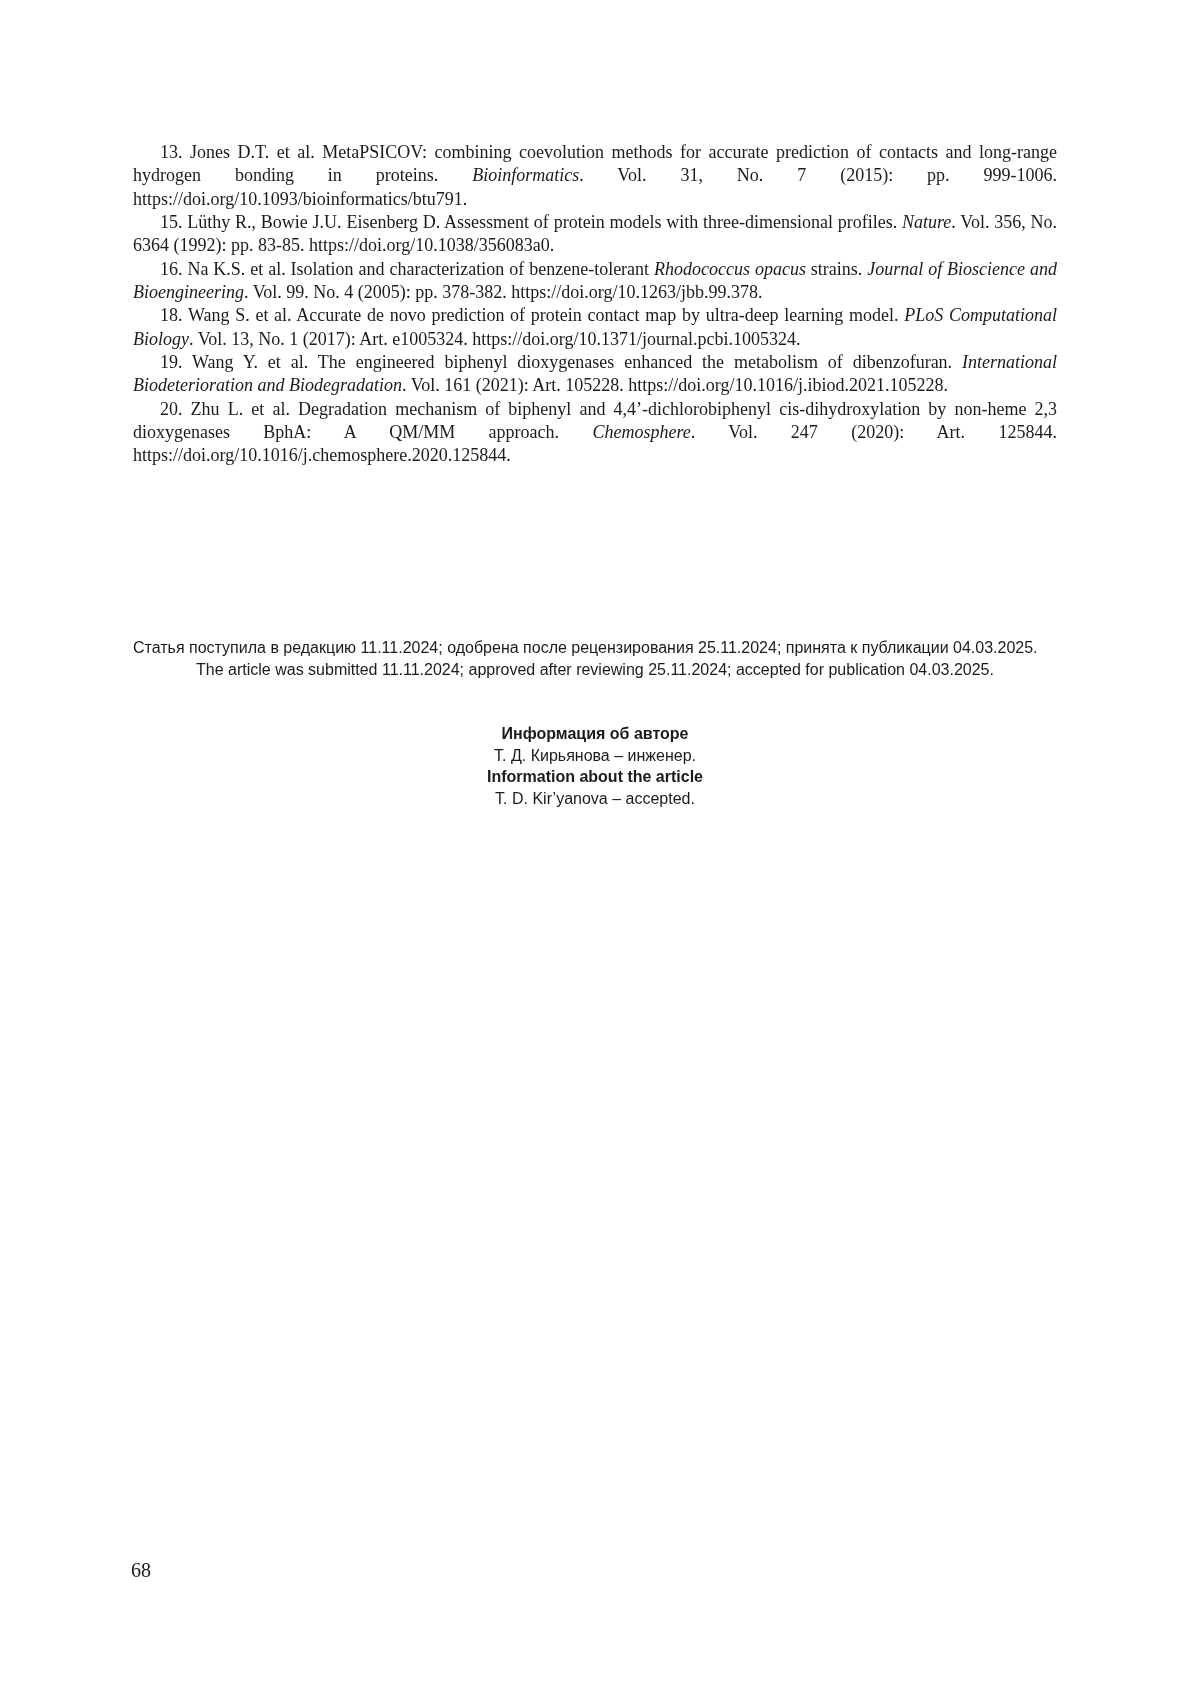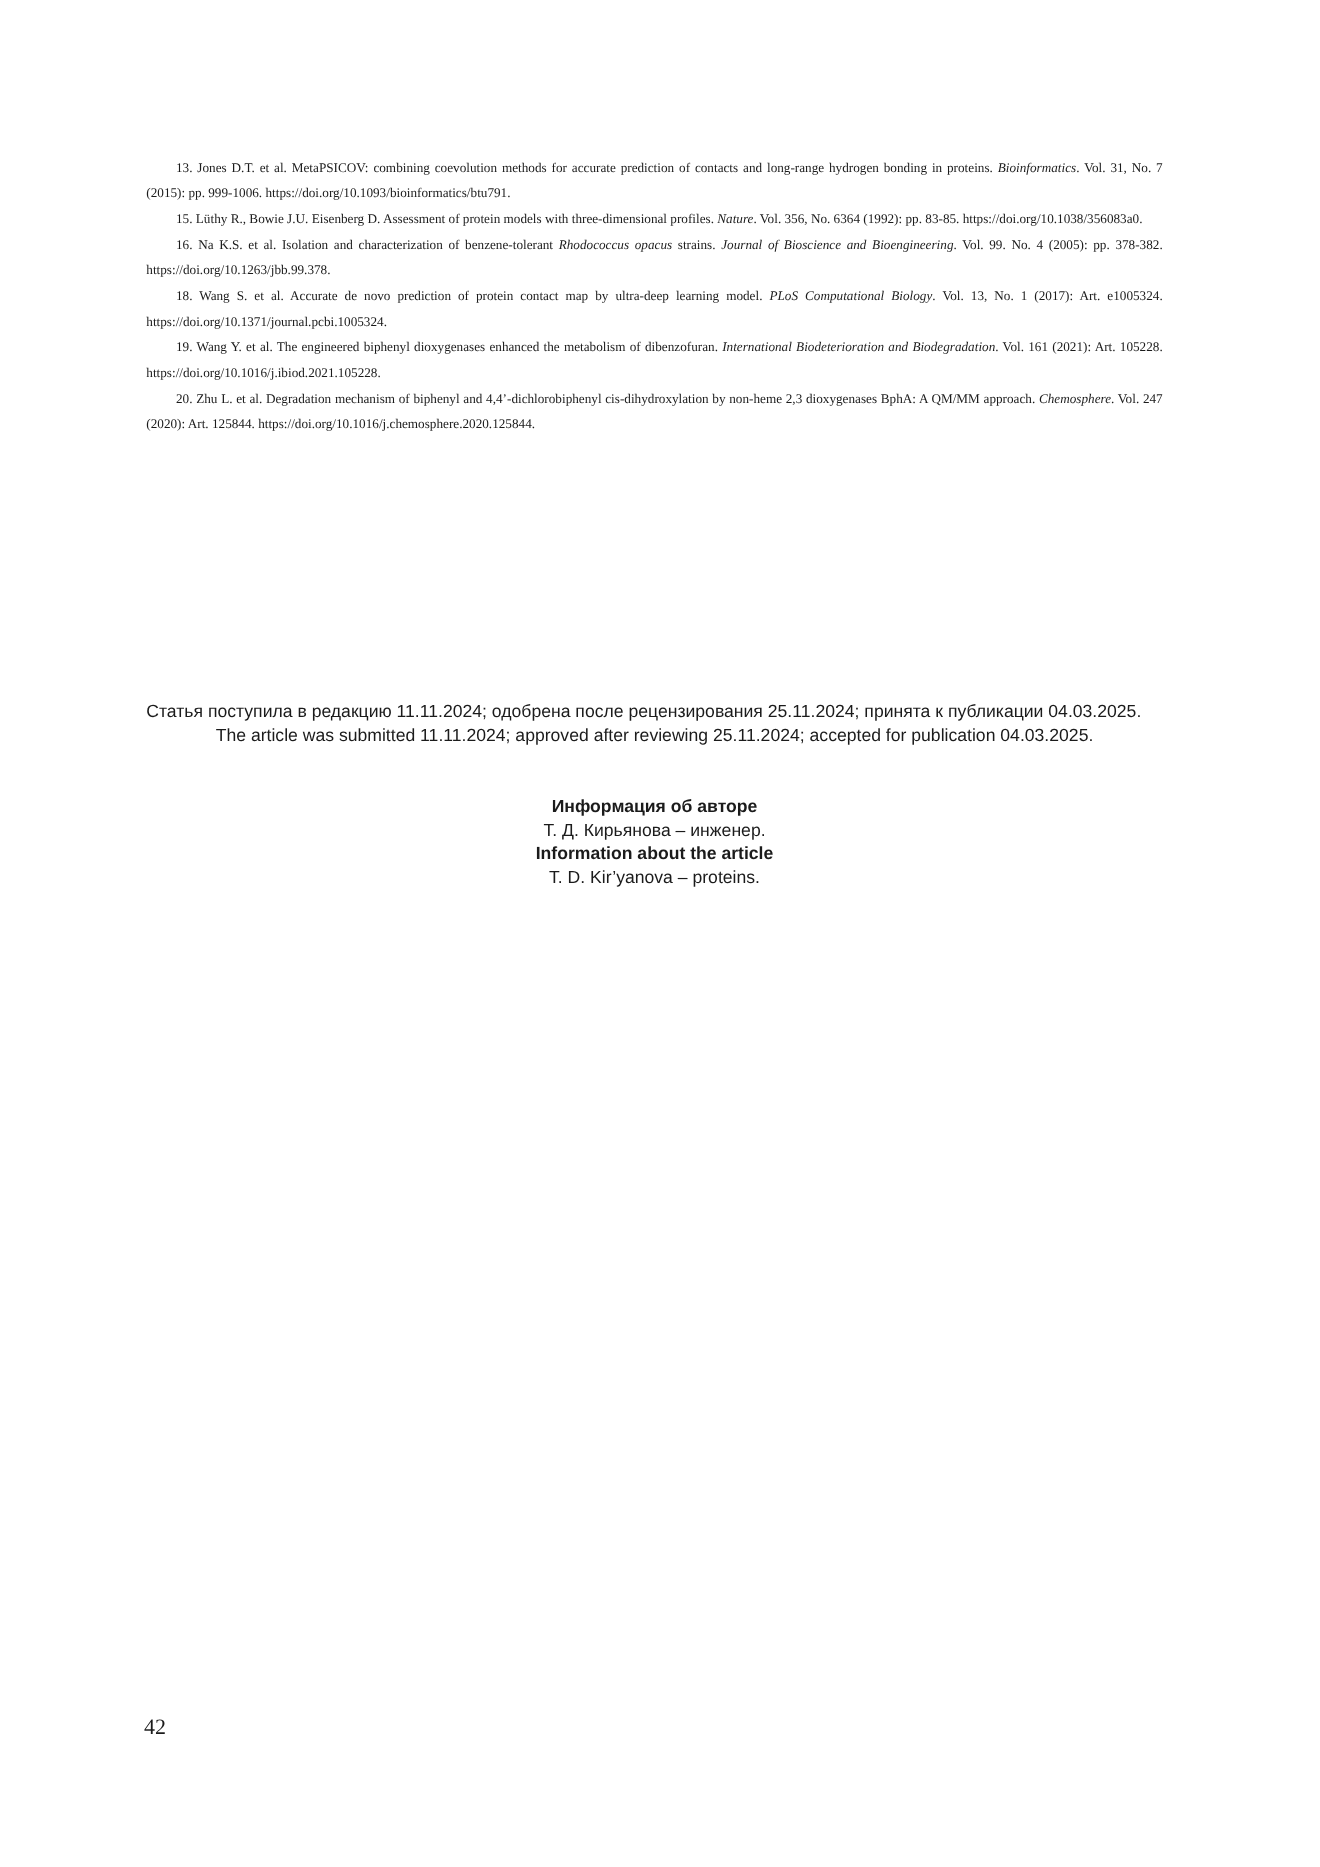--- a/index.html
+++ b/index.html
@@ -20,21 +20,21 @@
     height: 1697px;
     background: #ffffff;
   }
   
   .refs {
     position: absolute;
     left: 133px;
     top: 141px;
     width: 924px;
     font-family: "Liberation Serif", serif;
-    font-size: 12px;
+    font-size: 18px;
     line-height: 23.35px;
     text-align: justify;
   }
   .refs p.ref {
     margin: 0;
     padding: 0;
     text-indent: 27px;
   }
   .refs p.ref em {
     font-style: italic;
@@ -91,18 +91,18 @@
 
   <div class="submission">
     <p class="ru">Статья поступила в редакцию 11.11.2024; одобрена после рецензирования 25.11.2024; принята к публикации 04.03.2025.</p>
     <p class="en">The article was submitted 11.11.2024; approved after reviewing 25.11.2024; accepted for publication 04.03.2025.</p>
   </div>
 
   <div class="author-info">
     <p class="bold">Информация об авторе</p>
     <p>Т. Д. Кирьянова – инженер.</p>
     <p class="bold">Information about the article</p>
-    <p>T. D. Kir’yanova – proteins.</p>
+    <p>T. D. Kir’yanova – accepted.</p>
   </div>
 
-  <div class="page-number">42</div>
+  <div class="page-number">68</div>
 
 </div>
 
 </body></html>

